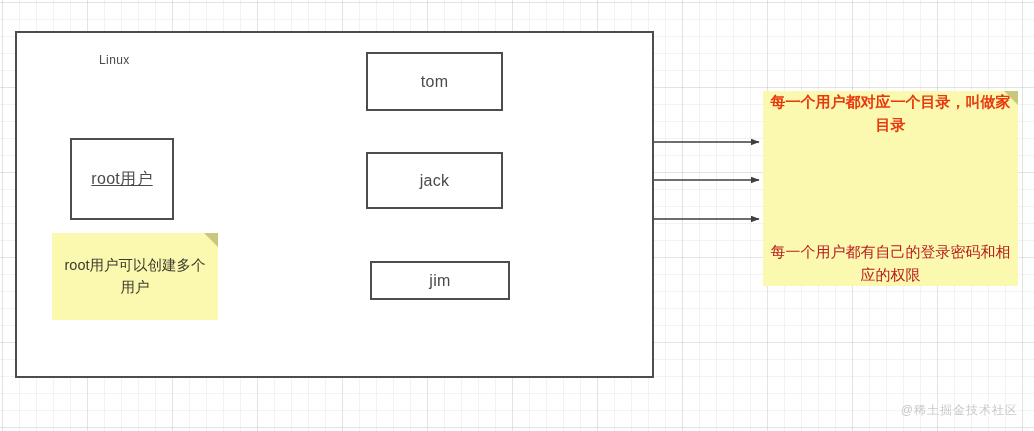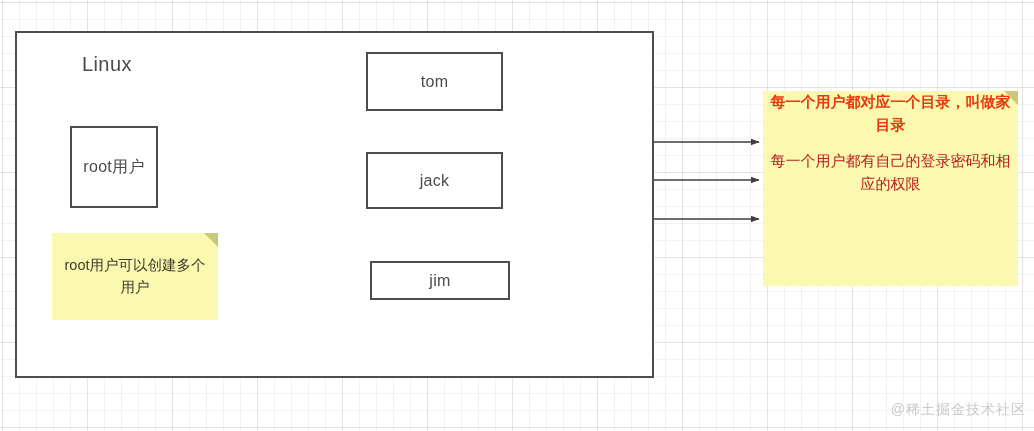--- a/index.html
+++ b/index.html
@@ -43,42 +43,42 @@
     left: 15px;
     top: 31px;
     width: 639px;
     height: 347px;
     background: #ffffff;
     border: 2px solid #4d4d4d;
     box-sizing: border-box;
   }
   .outer-label {
     position: absolute;
-    left: 82px;
+    left: 99px;
     top: 53px;
-    font-size: 20px;
+    font-size: 12px;
     color: #4a4a4a;
     letter-spacing: 0.4px;
     white-space: nowrap;
   }
 
   
   .user-box {
     position: absolute;
     background: #ffffff;
     border: 2px solid #4d4d4d;
     box-sizing: border-box;
     display: flex;
     align-items: center;
     justify-content: center;
     font-size: 16px;
     color: #4a4a4a;
     letter-spacing: 0.3px;
   }
-  .box-root { left: 70px;  top: 126px; width: 88px; height: 82px; }
+  .box-root { left: 70px;  top: 138px; width: 104px; height: 82px; text-decoration: underline; }
   .box-tom  { left: 366px; top: 52px;  width: 137px; height: 59px; }
   .box-jack { left: 366px; top: 152px; width: 137px; height: 57px; }
   .box-jim  { left: 370px; top: 261px; width: 140px; height: 39px; }
 
   
   .note {
     position: absolute;
     background: #fbf8b0;
     box-sizing: border-box;
     display: flex;
@@ -106,44 +106,44 @@
     font-size: 14.5px;
     color: #3c3c2c;
     line-height: 1.45;
     padding: 0 12px;
   }
   .note-right {
     left: 763px;
     top: 91px;
     width: 255px;
     height: 195px;
-    justify-content: flex-start;
+    justify-content: space-between;
     gap: 12px;
   }
   .note-right .line-red {
     font-size: 15px;
     color: #e8380d;
     font-weight: bold;
     line-height: 1.5;
     padding: 0 6px;
   }
   .note-right .line-dark {
     font-size: 15px;
     color: #b91c1c;
     line-height: 1.5;
     padding: 0 6px;
     margin-top: 2px;
   }
 
   
   .watermark {
     position: absolute;
-    right: 8px;
+    right: 16px;
     bottom: 12px;
-    font-size: 14px;
+    font-size: 12px;
     color: #c9c9c9;
     letter-spacing: 1px;
     white-space: nowrap;
   }
 </style>
 </head>
 <body>
 
 <div id="canvas">
 

